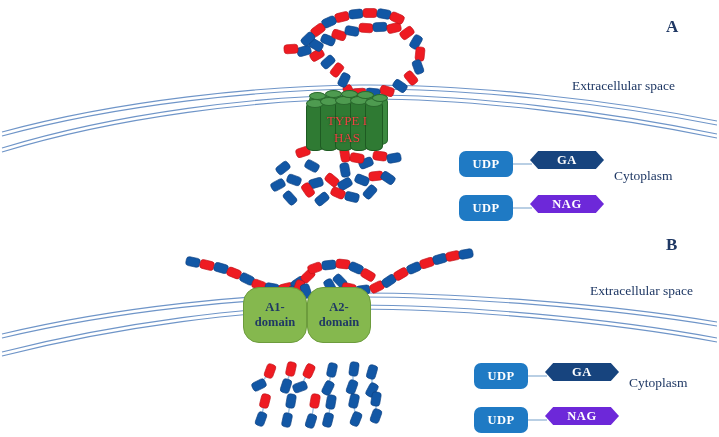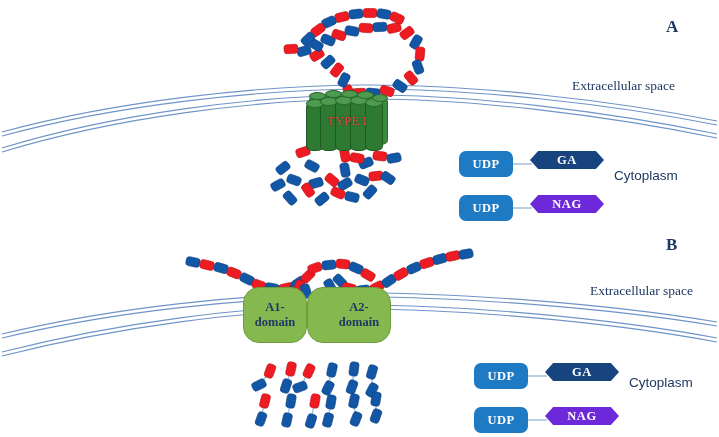--- a/index.html
+++ b/index.html
@@ -37,21 +37,21 @@
   }
   .space-label {
     position: absolute;
     font-family: "Liberation Serif", "DejaVu Serif", serif;
     font-size: 13.5px;
     color: #1f3864;
     white-space: nowrap;
   }
   .cyto-label {
     position: absolute;
-    font-family: Liberation Sans, sans-serif;
+    font-family: Liberation Serif, serif;
     font-size: 13.5px;
     color: #1f3864;
     white-space: nowrap;
   }
 
   
   .has1-wrap {
     position: absolute;
     width: 84px;
     height: 62px;
@@ -344,27 +344,28 @@
     <div class="cyl-top" style="left:30px; top:3px;  width:16px; height:7px;"></div>
     <div class="cyl-top" style="left:45px; top:3px;  width:16px; height:7px;"></div>
     <div class="cyl-top" style="left:60px; top:5px;  width:16px; height:7px;"></div>
     <div class="cyl-top" style="left:4px;  top:-1px; width:15px; height:6px;"></div>
     <div class="cyl-top" style="left:20px; top:-3px; width:15px; height:6px;"></div>
     <div class="cyl-top" style="left:36px; top:-3px; width:15px; height:6px;"></div>
     <div class="cyl-top" style="left:52px; top:-2px; width:15px; height:6px;"></div>
     <div class="cyl-top" style="left:67px; top:1px;  width:14px; height:6px;"></div>
 
     <div class="has1-label" style="top:20px;">TYPE I</div>
+    <div class="has1-label" style="top:37px;">HAS</div>
   </div>
 
   <div class="domain" style="left:243px; top:287px; width:62px; height:54px;">
     <span>A1-</span>
     <span>domain</span>
   </div>
-  <div class="domain" style="left:307px; top:287px; width:62px; height:54px;padding-left:20px;">
+  <div class="domain" style="left:307px; top:287px; width:62px; height:54px;">
     <span>A2-</span>
     <span>domain</span>
   </div>
 
   <div class="panel-letter" style="left:666px; top:17px;">A</div>
   <div class="panel-letter" style="left:666px; top:235px;">B</div>
 
   <div class="space-label" style="left:572px; top:78px;">Extracellular space</div>
   <div class="cyto-label" style="left:614px; top:168px;">Cytoplasm</div>
 

